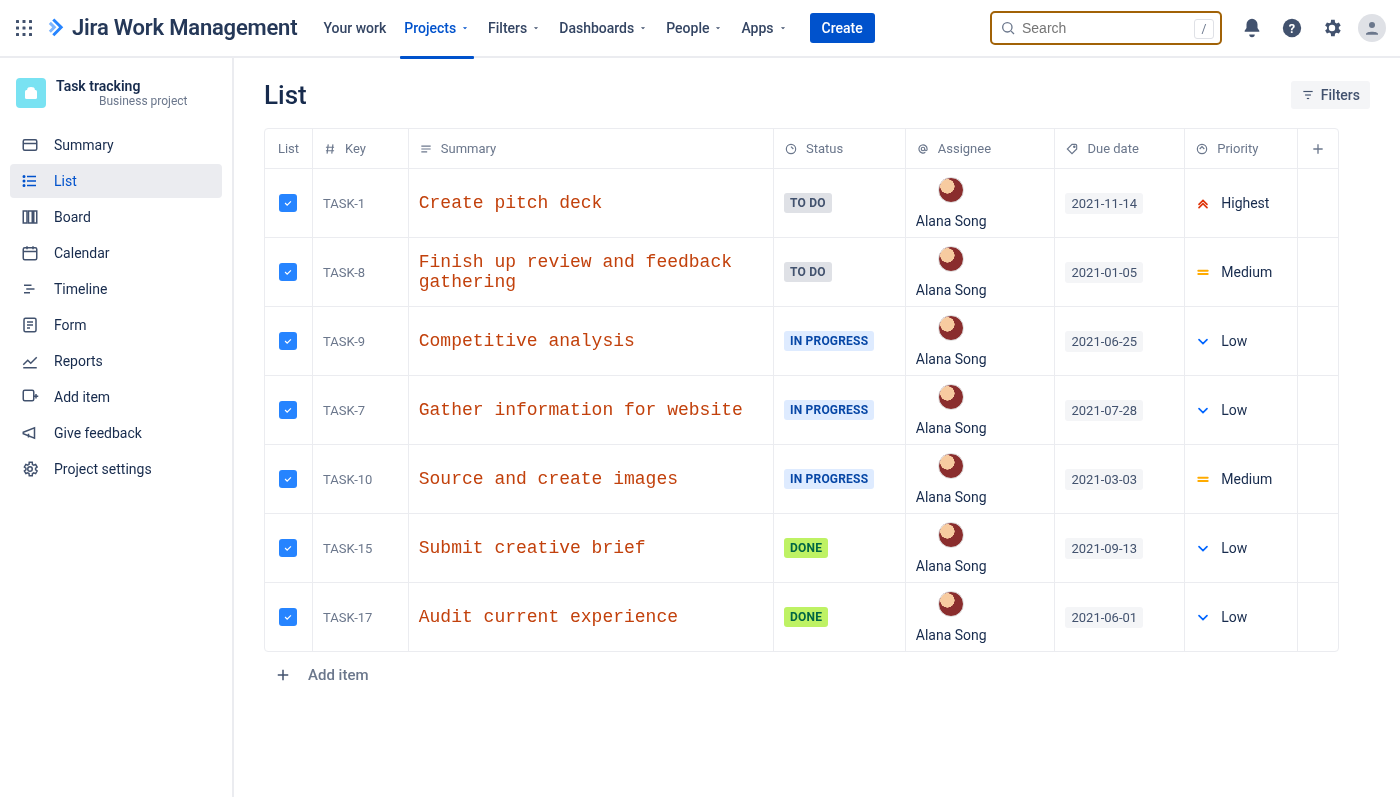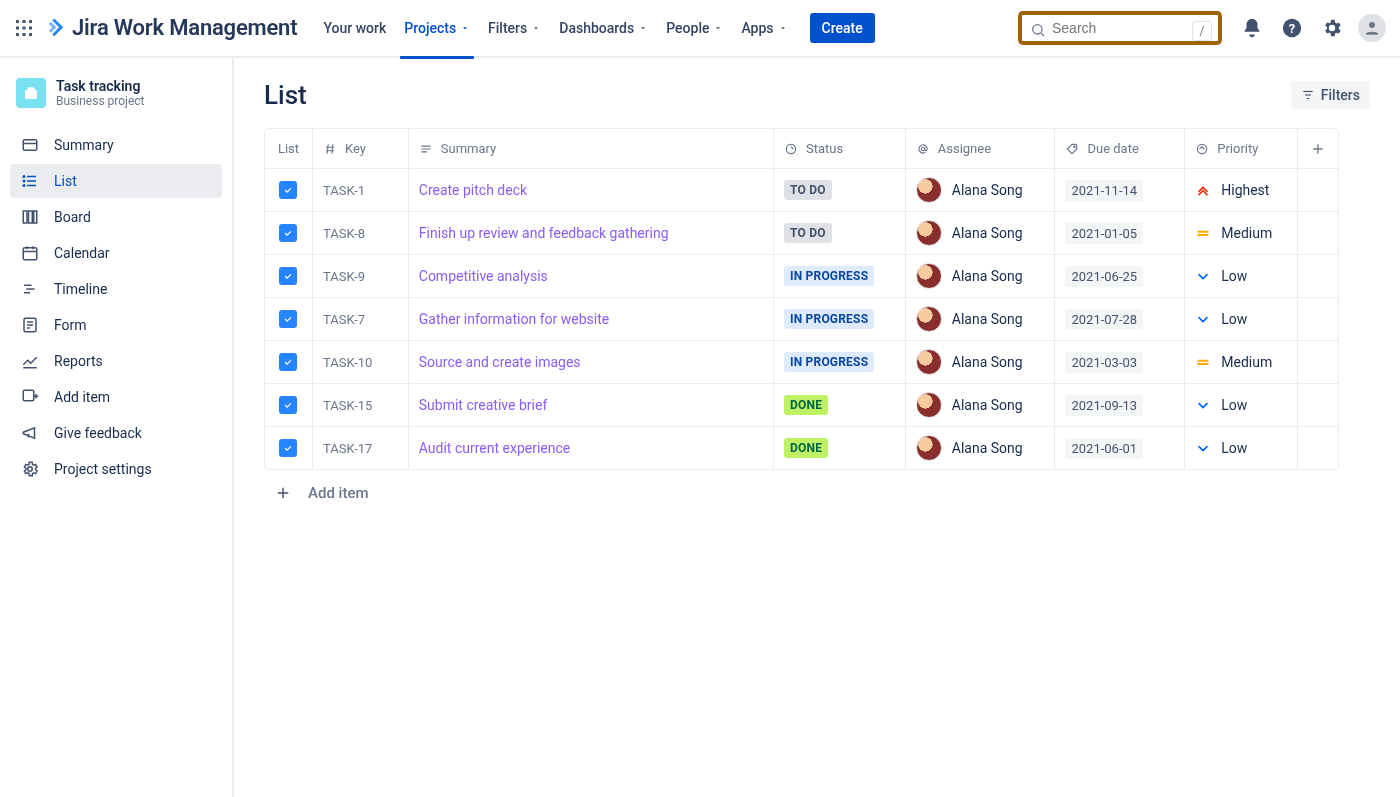--- a/index.html
+++ b/index.html
@@ -12,38 +12,38 @@
   .logo-mark { color:#2684FF; }
   .logo-text { font-size:22px; font-weight:600; color:#253858; letter-spacing:-0.2px;}
   .nav-items { display:flex; align-items:center; gap:2px; }
   .nav-item { display:flex; align-items:center; gap:4px; padding: 6px 8px; border-radius:3px; cursor:pointer; color:#344563; font-weight:500; }
   .nav-item.active { color:#0052CC; position:relative; }
   .nav-item.active::after { content:""; position:absolute; left:4px; right:4px; bottom:-17px; height:3px; background:#0052CC; border-radius:1px; }
   .nav-caret { color:#42526E; }
   .nav-item.active .nav-caret { color:#0052CC; }
   .create-btn { margin-left:14px; background:#0052CC; color:#fff; padding:7px 12px; border-radius:3px; font-weight:500; cursor:pointer; }
   .topnav-spacer { flex:1; }
-  .search-box { position:relative; width:204px; height:34px; border:4px solid #a16207; border-radius:5px; display:flex; align-items:center; padding:0 30px 0 30px; color:#6B778C; cursor:text;}
+  .search-box { position:relative; width:232px; height:34px; border:2px solid #a16207; border-radius:5px; display:flex; align-items:center; padding:0 30px 0 30px; color:#6B778C; cursor:text;}
   .search-box .s-icon { position:absolute; left:8px; top:7px; color:#6B778C;}
   .search-box input { border:none; outline:none; width:100%; font-size:14px; color:#172B4D; }
   .search-box .slash { position:absolute; right:6px; top:6px; width:20px; height:20px; border:1px solid #DFE1E6; border-radius:3px; display:flex; align-items:center; justify-content:center; font-size:12px; color:#6B778C; background:#fff;}
   .nav-icons { display:flex; align-items:center; gap:8px; margin-left:14px;}
   .nav-icon { width:32px; height:32px; display:flex; align-items:center; justify-content:center; border-radius:50%; cursor:pointer; color:#42526E; }
   .avatar-icon { width:28px; height:28px; border-radius:50%; background:#DFE1E6; display:flex; align-items:center; justify-content:center; color:#6B778C;}
 
   .divider { border-bottom: 2px solid #EBECF0; }
 
   .shell { display:flex; height: calc(797px - 56px - 2px); }
 
   
   .sidebar { width:234px; border-right: 2px solid #EBECF0; padding:20px 10px 10px 10px; }
   .proj-head { display:flex; align-items:flex-start; gap:10px; padding: 0 6px 14px 6px;}
   .proj-icon { width:30px; height:30px; border-radius:4px; background:#79E2F2; display:flex; align-items:center; justify-content:center; color:#fff;}
   .proj-title { font-size:14px; font-weight:600; color:#172B4D;}
-  .proj-sub { font-size:12px; color:#6B778C;}
+  .proj-sub { font-size:12px; color:#6B778C;margin-left:43px;}
   .side-list { display:flex; flex-direction:column; gap:2px; margin-top:6px; }
   .side-item { display:flex; align-items:center; gap:14px; padding:8px 10px; border-radius:4px; cursor:pointer; color:#42526E;}
   .side-item.active { background:#EBECF0; color:#0052CC; }
   .side-item .s-ic { width:20px; display:flex; justify-content:center; color:inherit;}
   .side-item span.lbl { color:#172B4D; font-size:14px;}
   .side-item.active span.lbl { color:#0052CC; }
 
   
   .main { flex:1; padding: 22px 30px; overflow:auto;}
   .main-head { display:flex; align-items:center; justify-content:space-between; margin-bottom:18px;}
@@ -65,28 +65,28 @@
   .c-due { width:130px; }
   .c-priority { width:113px; }
   .c-add { width:40px; justify-content:center;}
   .jrow:not(.header) .c-add { border-left: none; }
 
   .hdr-ic { color:#6B778C; display:flex; align-items:center;}
   .jrow.header .c-type { color:#6B778C; font-size:13px; justify-content:center;}
 
   .type-badge { width:18px; height:18px; background:#2684FF; border-radius:3px; display:flex; align-items:center; justify-content:center; color:#fff;}
   .key-txt { color:#6B778C; font-size:13px; }
-  .sum-txt { color:#8b5cf6; font-size:14px; }
+  .sum-txt { color:#c2410c; font-size:18px;font-family:Liberation Mono, monospace; }
 
   .status-pill { padding:3px 6px; border-radius:3px; font-size:12px; font-weight:700; letter-spacing:0.2px; text-transform:uppercase;}
   .st-todo { background:#DFE1E6; color:#42526E;}
   .st-inprogress { background:#DEEBFF; color:#0747A6;}
   .st-done { background:#bef264; color:#006644;}
 
-  .assignee { display:flex; align-items:center; gap:10px;}
+  .assignee { display:flex; align-items:center; gap:10px;flex-direction:column;}
   .av { width:26px; height:26px; border-radius:50%; background: radial-gradient(circle at 35% 35%, #f7cba0 0 32%, #8a2d2d 33% 100%); border:1px solid #e0e0e0; flex-shrink:0;}
 
   .due-pill { background:#F4F5F7; color:#42526E; padding:3px 6px; border-radius:3px; font-size:13px;}
 
   .prio { display:flex; align-items:center; gap:10px;}
   .prio-ic { width:16px; height:16px; display:flex; align-items:center; justify-content:center;}
 
   .add-row { display:flex; align-items:center; gap:14px; padding:12px 8px; color:#6B778C; cursor:pointer;}
   .add-row .plus { width:22px; height:22px; display:flex; align-items:center; justify-content:center; color:#42526E;}
   .add-row span.lbl { color:#6B778C; font-size:15px; font-weight:500;}

